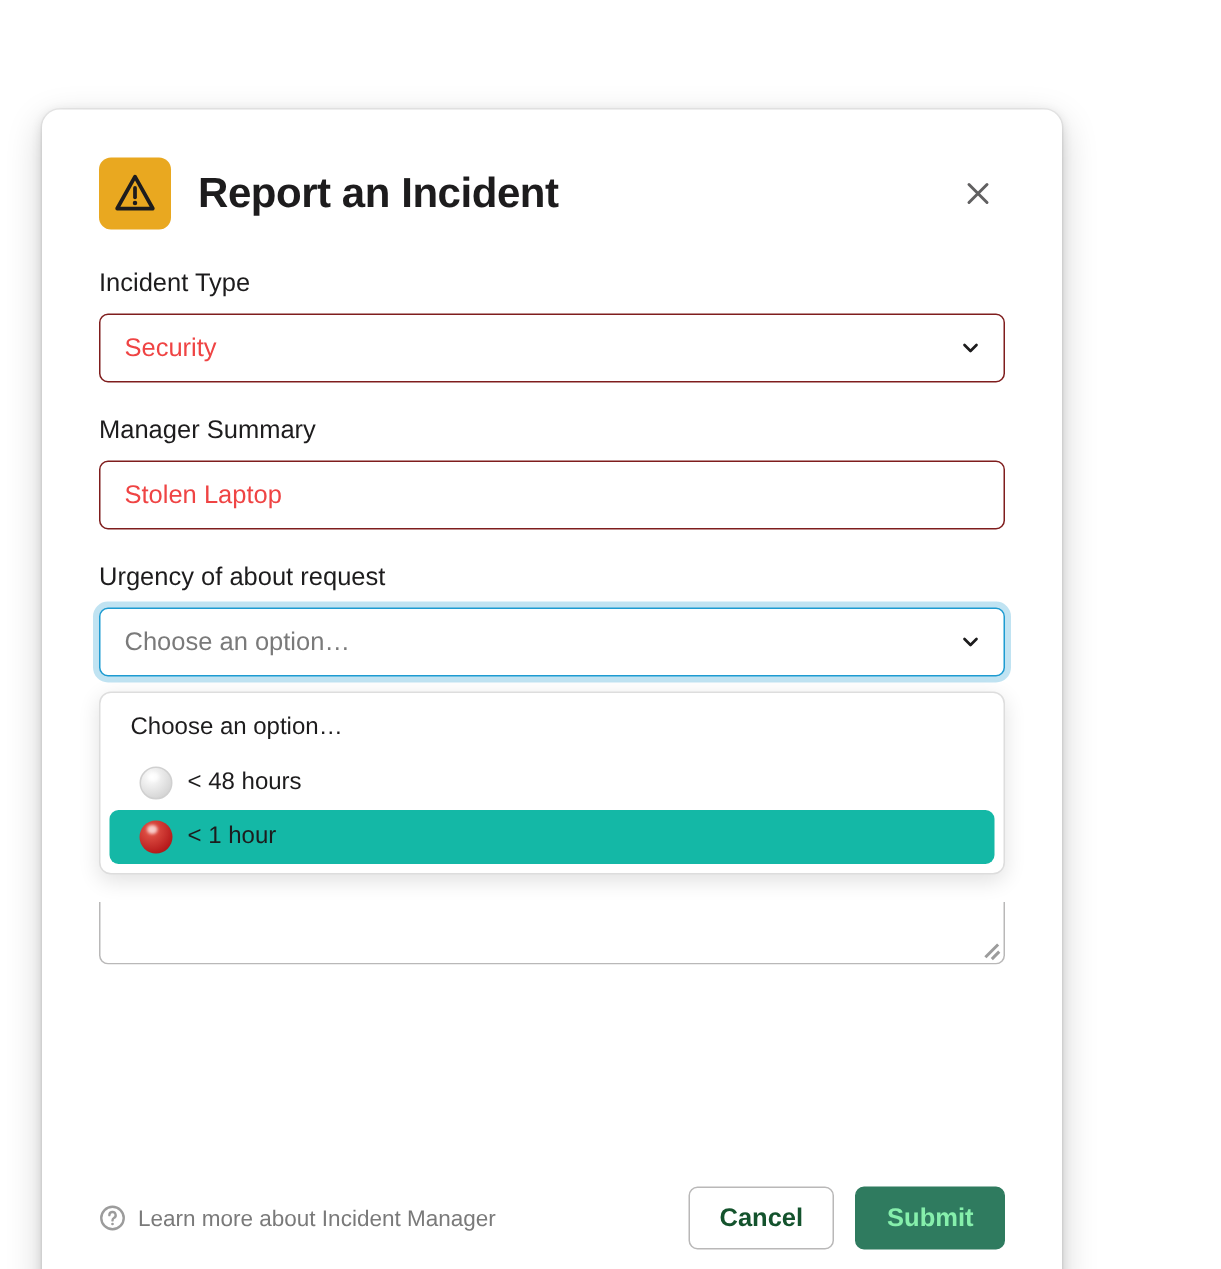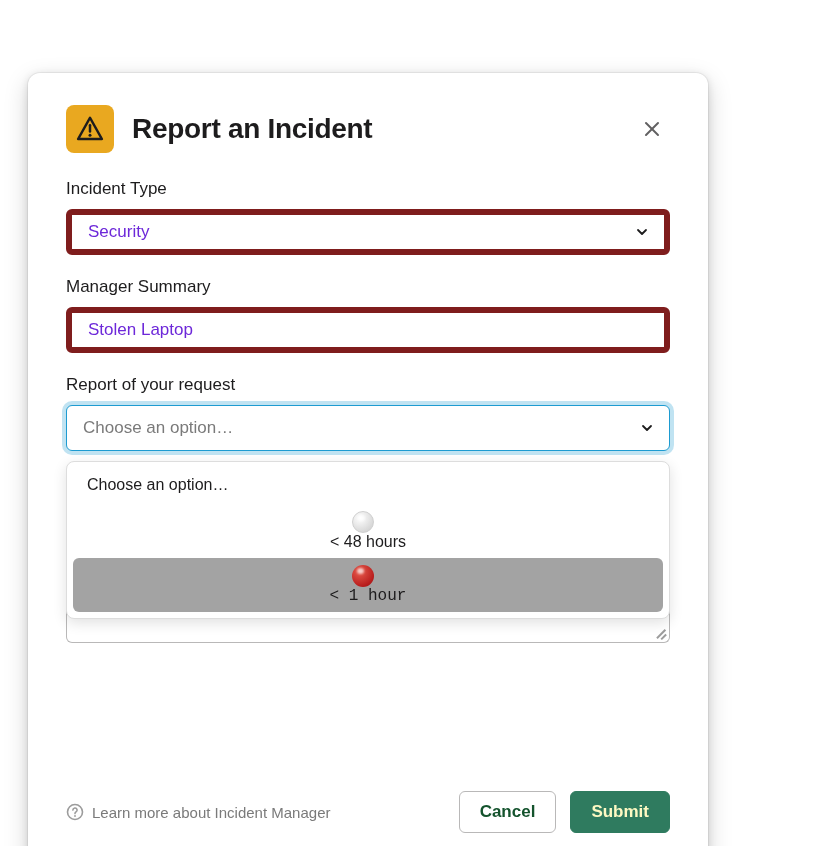--- a/index.html
+++ b/index.html
@@ -63,25 +63,25 @@
   .field-label {
     font-size: 17px;
     font-weight: 400;
     color: #1d1c1d;
     margin-bottom: 10px;
     display: block;
   }
   .select-box, .text-input {
     width: 100%;
     height: 46px;
-    border: 6px solid #7f1d1d;
+    border: 1px solid #7f1d1d;
     border-radius: 6px;
     padding: 0 16px;
     font-size: 17px;
-    color: #6d28d9;
+    color: #ef4444;
     background: #ffffff;
     display: flex;
     align-items: center;
     justify-content: space-between;
     cursor: pointer;
   }
   .text-input {
     font-family: inherit;
     outline: none;
   }
@@ -113,23 +113,22 @@
     color: #1d1c1d;
   }
   .dropdown-option {
     display: flex;
     align-items: center;
     padding: 7px 20px;
     font-size: 16px;
     cursor: pointer;
     margin: 0 6px;
     border-radius: 6px;
-    flex-direction: column;
-  }
-  .dropdown-option.highlight { background: #a3a3a3; font-family: Liberation Mono, monospace; }
+  }
+  .dropdown-option.highlight { background: #14b8a6; }
   .dropdown-option .opt-label { color: #1d1c1d; }
   .dropdown-option.link-style .opt-label { color: #1264a3; }
   .ball {
     width: 22px;
     height: 22px;
     border-radius: 50%;
     margin-right: 10px;
     flex-shrink: 0;
     position: relative;
   }
@@ -213,21 +212,21 @@
     margin-left: 14px;
   }
   .btn-secondary {
     background: #ffffff;
     border: 1px solid #b9b8b8;
     color: #14532d;
   }
   .btn-primary {
     background: #2f7b5f;
     border: 1px solid #2f7b5f;
-    color: #fef9c3;
+    color: #86efac;
   }
   .urgency-area { position: relative; }
 </style>
 </head>
 <body>
 
 <div class="modal-wrapper">
 
   <div class="modal-header">
     <div class="app-icon">
@@ -255,21 +254,21 @@
       </svg>
     </div>
   </div>
 
   <div class="field-group">
     <label class="field-label">Manager Summary</label>
     <input type="text" class="text-input" value="Stolen Laptop" style="">
   </div>
 
   <div class="field-group urgency-area">
-    <label class="field-label">Report of your request</label>
+    <label class="field-label">Urgency of about request</label>
     <div class="select-box placeholder focused">
       <span>Choose an option…</span>
       <svg class="chevron" viewBox="0 0 12 12">
         <path d="M2 4 L6 8 L10 4" stroke="#1d1c1d" stroke-width="1.8" fill="none" stroke-linecap="round" stroke-linejoin="round"></path>
       </svg>
     </div>
 
     <div class="dropdown-panel">
       <div class="dropdown-header">Choose an option…</div>
       <div class="dropdown-option">

